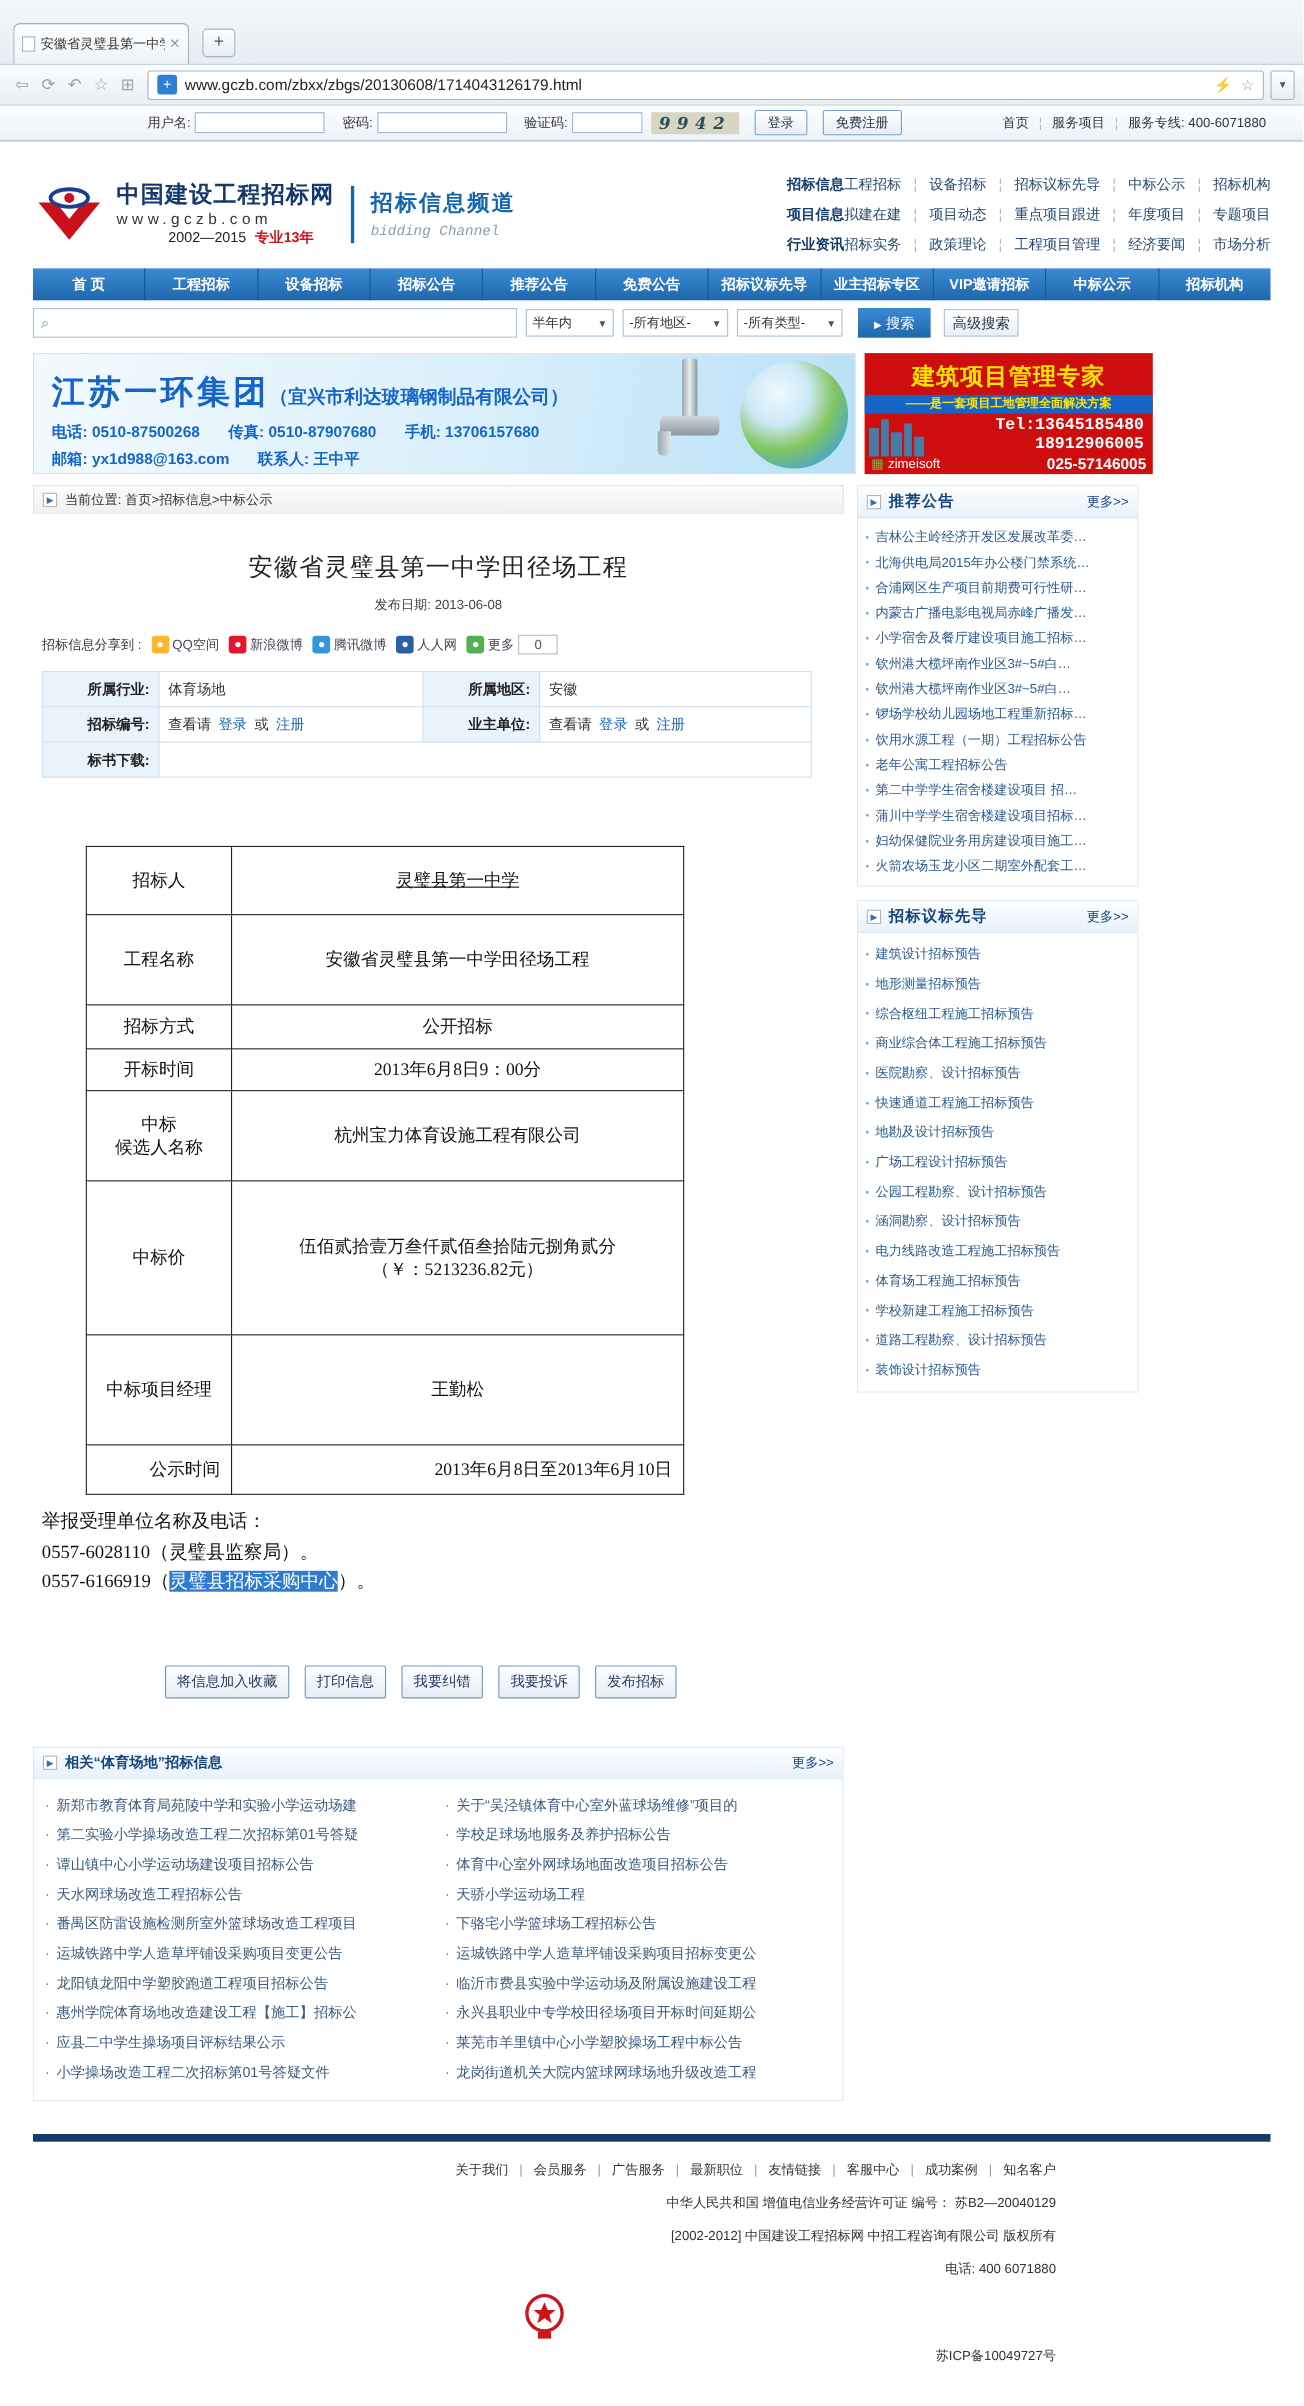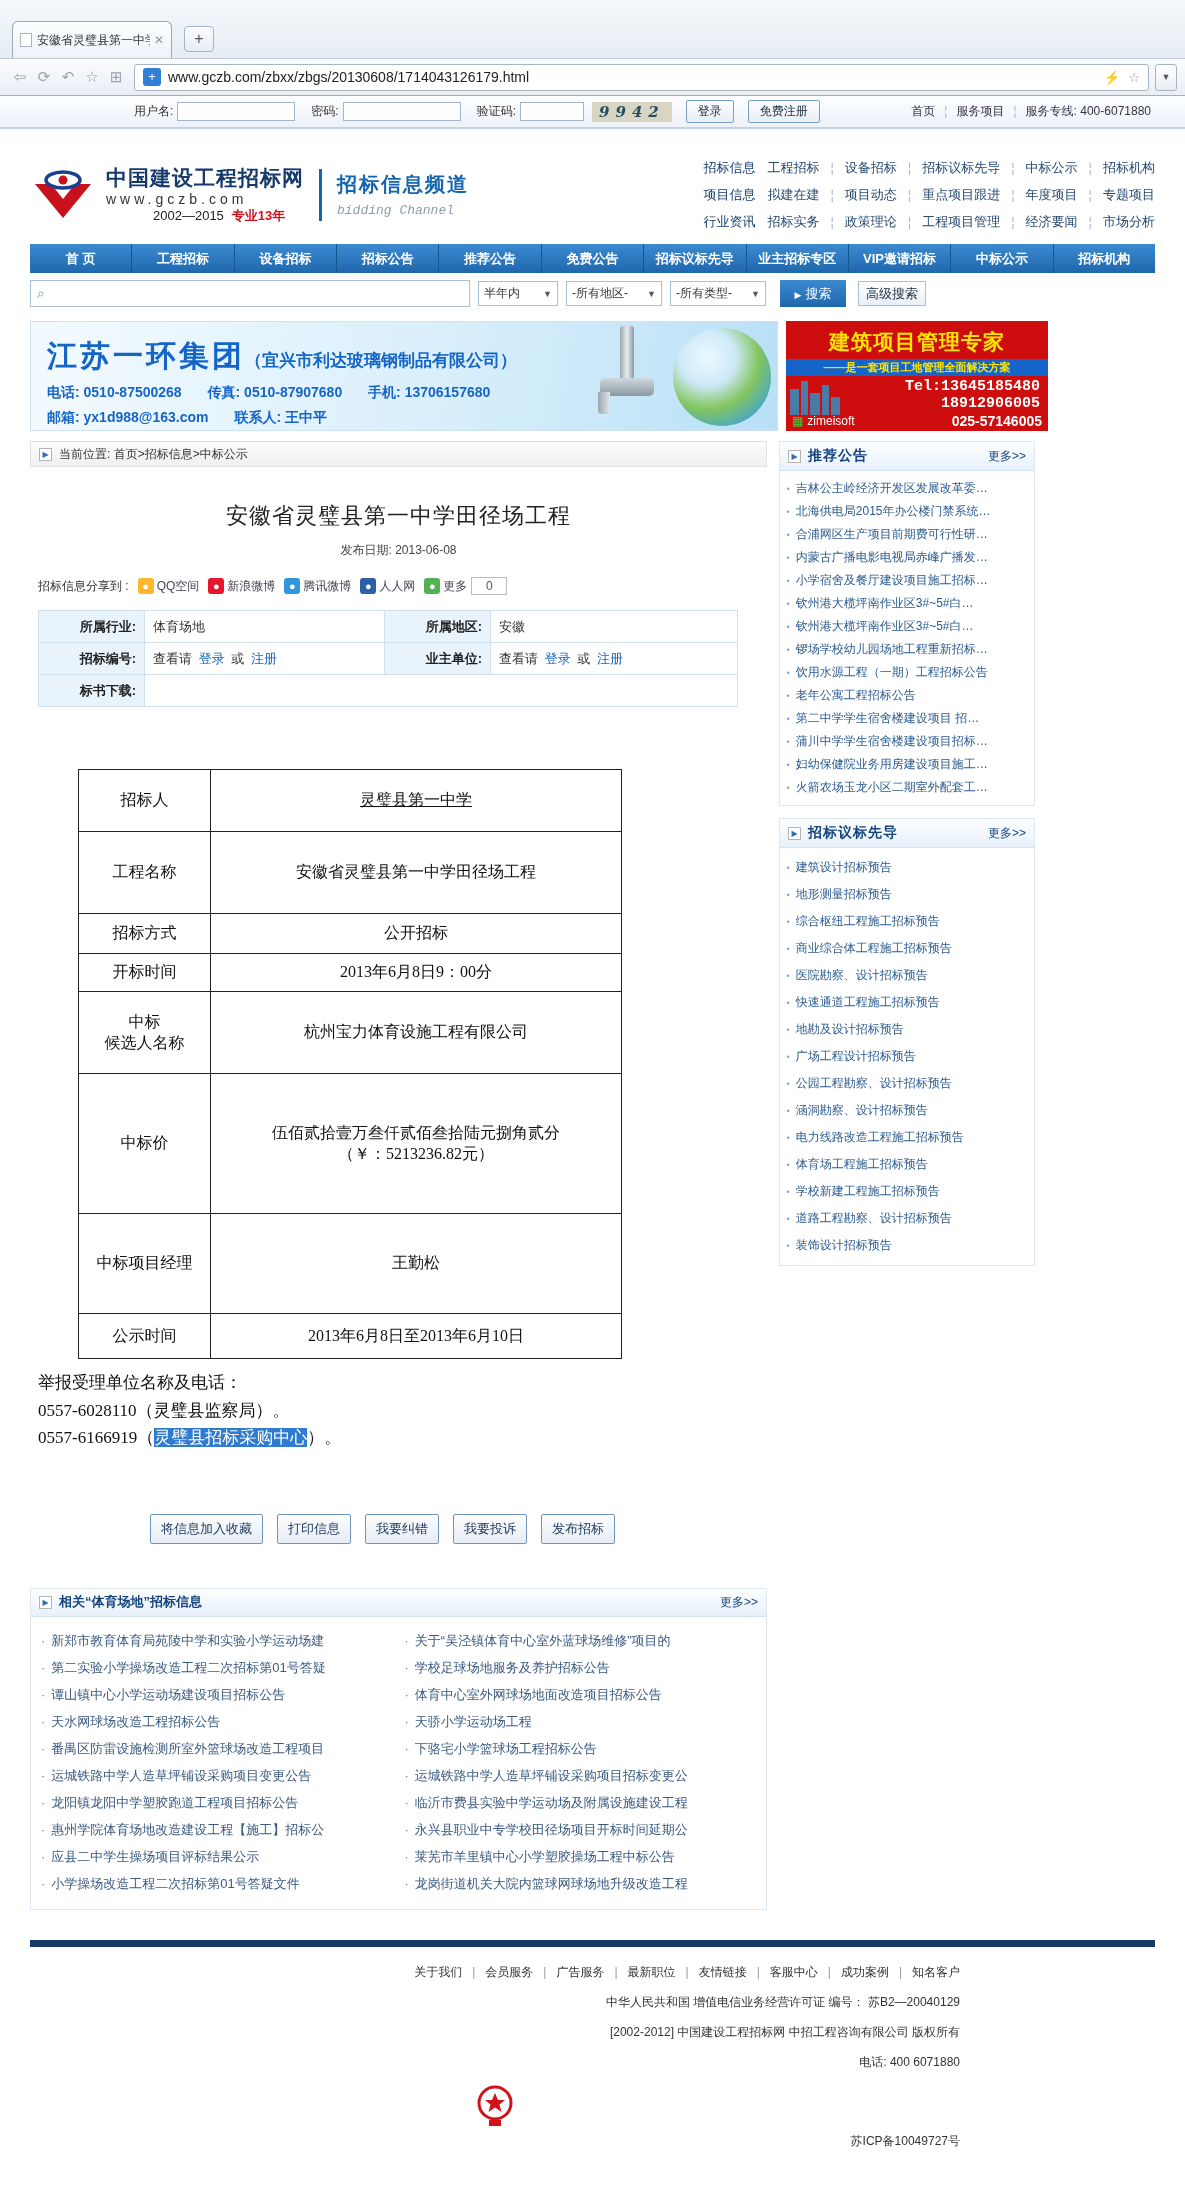--- a/index.html
+++ b/index.html
@@ -49,21 +49,21 @@
 .logo-text { margin-left: 10px; line-height: 1.25; }
 .site-name { font-size: 21px; font-weight: bold; color: #15396b; letter-spacing: 1px; }
 .site-url { font-size: 14px; color: #333; letter-spacing: 4px; }
 .years-line { font-size: 13px; color: #222; margin-left: 47px; }
 .slogan { color: #d0121b; font-weight: bold; margin-left: 8px; }
 .channel-divider { width: 3px; height: 52px; background: #1565ae; margin: 0 15px; flex: none; }
 .channel-cn { font-size: 20px; font-weight: bold; color: #1565ae; letter-spacing: 2px; }
 .channel-en { font-family: "Liberation Mono", monospace; font-style: italic; color: #8d9cab; font-size: 13px; margin-top: 5px; }
 .header-links { margin-left: auto; font-size: 13px; }
 .hrow { display: flex; align-items: center; height: 27px; }
-.hrow-label { font-weight: normal; color: #143c6e; margin-right: 12px; flex: none; }
+.hrow-label { font-weight: bold; color: #143c6e; margin-right: 0; flex: none; }
 .hlink { color: #27496f; white-space: nowrap; }
 .hlink:not(:last-child)::after { content: "¦"; color: #a8b8c8; margin: 0 11px; }
 
 .main-nav { height: 29px; background: linear-gradient(#3b8ad0,#1f67ad); display: flex; }
 .nav-item { color: #fff; font-size: 13px; font-weight: bold; line-height: 29px; flex: 1; text-align: center;
   border-right: 1px solid #18568f; white-space: nowrap; }
 .nav-item:last-child { border-right: none; }
 
 .search-bar { display: flex; align-items: center; padding: 7px 0 8px; }
 .search-box { position: relative; width: 440px; flex: none; }
@@ -133,21 +133,21 @@
 .info-table { width: 700px; margin: 15px 0 0 8px; border-collapse: collapse; font-size: 13px; }
 .info-table td { border: 1px solid #cfe0ee; height: 32px; padding: 2px 8px; }
 .info-table td.ilabel { width: 106px; background: #e9f3fb; font-weight: bold; color: #222; text-align: right; }
 .blue-link { color: #1464c0; margin: 0 3px; }
 
 .mtable { width: 544px; margin: 62px 0 0 48px; border-collapse: collapse;
   font-family: "Liberation Serif", serif; font-size: 16px; color: #111; }
 .mtable td { border: 1px solid #222; text-align: center; vertical-align: middle; padding: 4px 10px; white-space: pre-line; }
 .mtable td.mlabel { width: 132px; }
 .mrow0 td{height:62px;} .mrow1 td{height:82px;} .mrow2 td{height:40px;} .mrow3 td{height:38px;}
-.mrow4 td{height:82px;} .mrow5 td{height:140px;} .mrow6 td{height:100px;} .mrow7 td{height:45px;}
+.mrow4 td{height:82px;} .mrow5 td{height:140px;} .mrow6 td{height:100px;} .mrow7 td{height:45px;text-align:right;}
 .underline { text-decoration: underline; }
 .report { margin: 10px 0 0 8px; font-family: "Liberation Serif", serif; font-size: 17px; color: #111; line-height: 1.62; }
 .hl { background: #2e7bd0; color: #fff; }
 .action-row { display: flex; margin: 62px 0 0 120px; }
 .action-btn { border: 1px solid #6f94bf; background: linear-gradient(#fdfdfd,#e6edf5); padding: 5px 10px;
   font-size: 13px; color: #223c60; margin-right: 14px; border-radius: 2px; }
 
 .related { margin-top: 44px; border: 1px solid #dce8f2; }
 .related-header { height: 28px; background: linear-gradient(#fdfeff,#e7f1fa); border-bottom: 1px solid #d3e3f0;
   display: flex; align-items: center; padding: 0 8px; }

